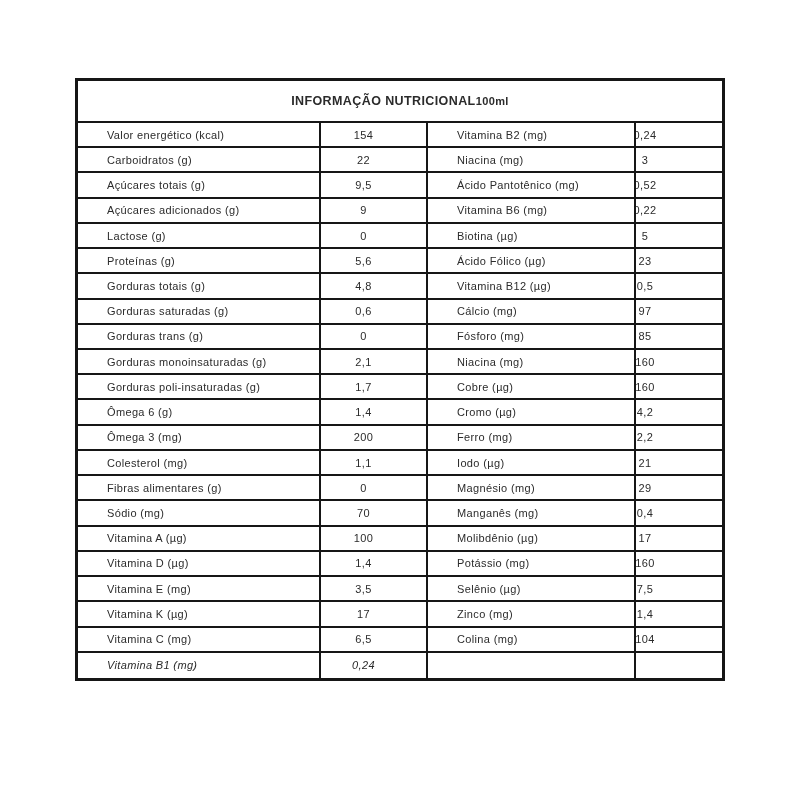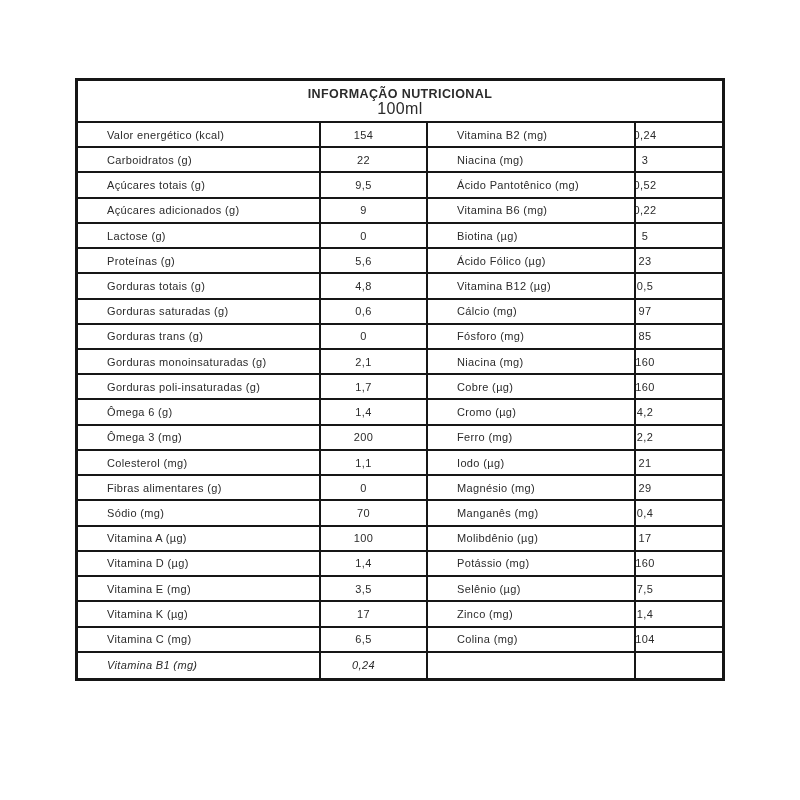--- a/index.html
+++ b/index.html
@@ -24,33 +24,33 @@
     box-sizing: border-box;
     border: 3px solid #161616;
     display: flex;
     flex-direction: column;
   }
   .thead {
     box-sizing: border-box;
     height: 42px;
     border-bottom: 2px solid #161616;
     display: flex;
-    flex-direction: column;
+    flex-direction: row;
     align-items: center;
     justify-content: center;
   }
   .thead .title {
     font-size: 12.5px;
     font-weight: 700;
     letter-spacing: 0.4px;
     line-height: 15px;
   }
   .thead .subtitle {
-    font-size: 16px;
-    font-weight: 400;
+    font-size: 11px;
+    font-weight: 700;
     letter-spacing: 0.4px;
     line-height: 14px;
   }
   .tbody {
     flex: 1;
     display: grid;
     grid-template-rows: repeat(22, 1fr);
   }
   .trow {
     display: grid;

